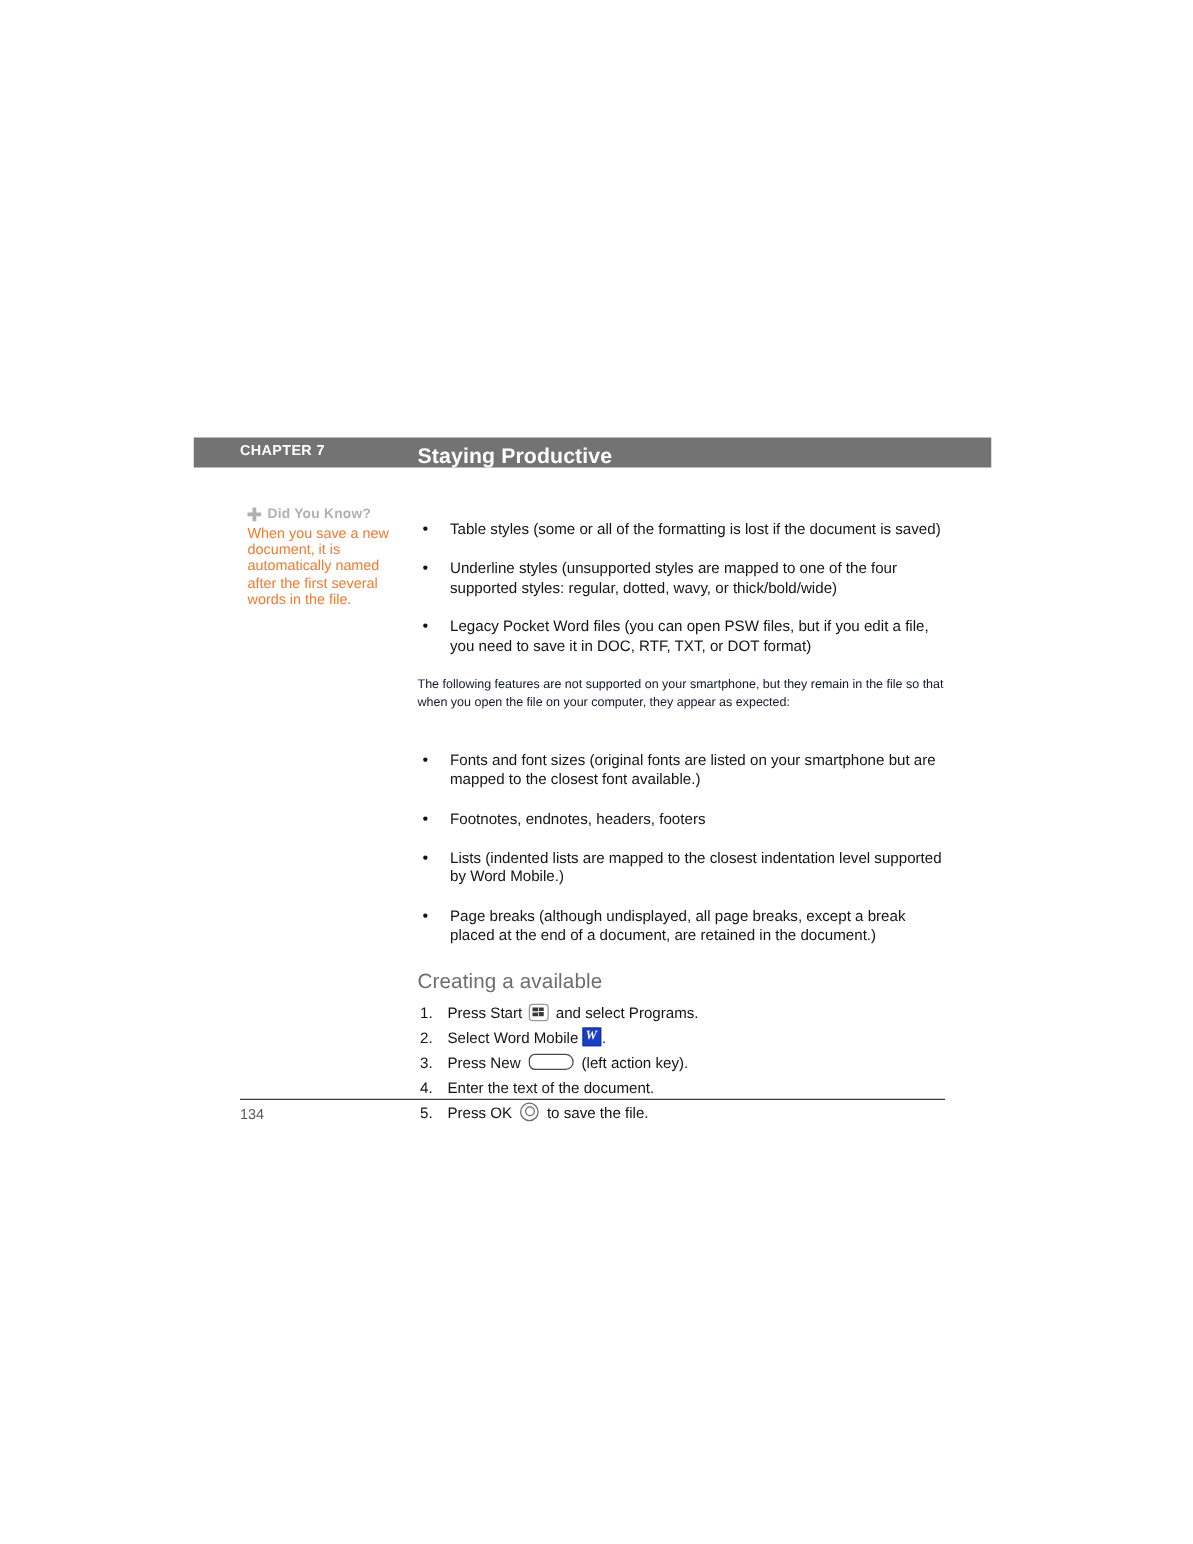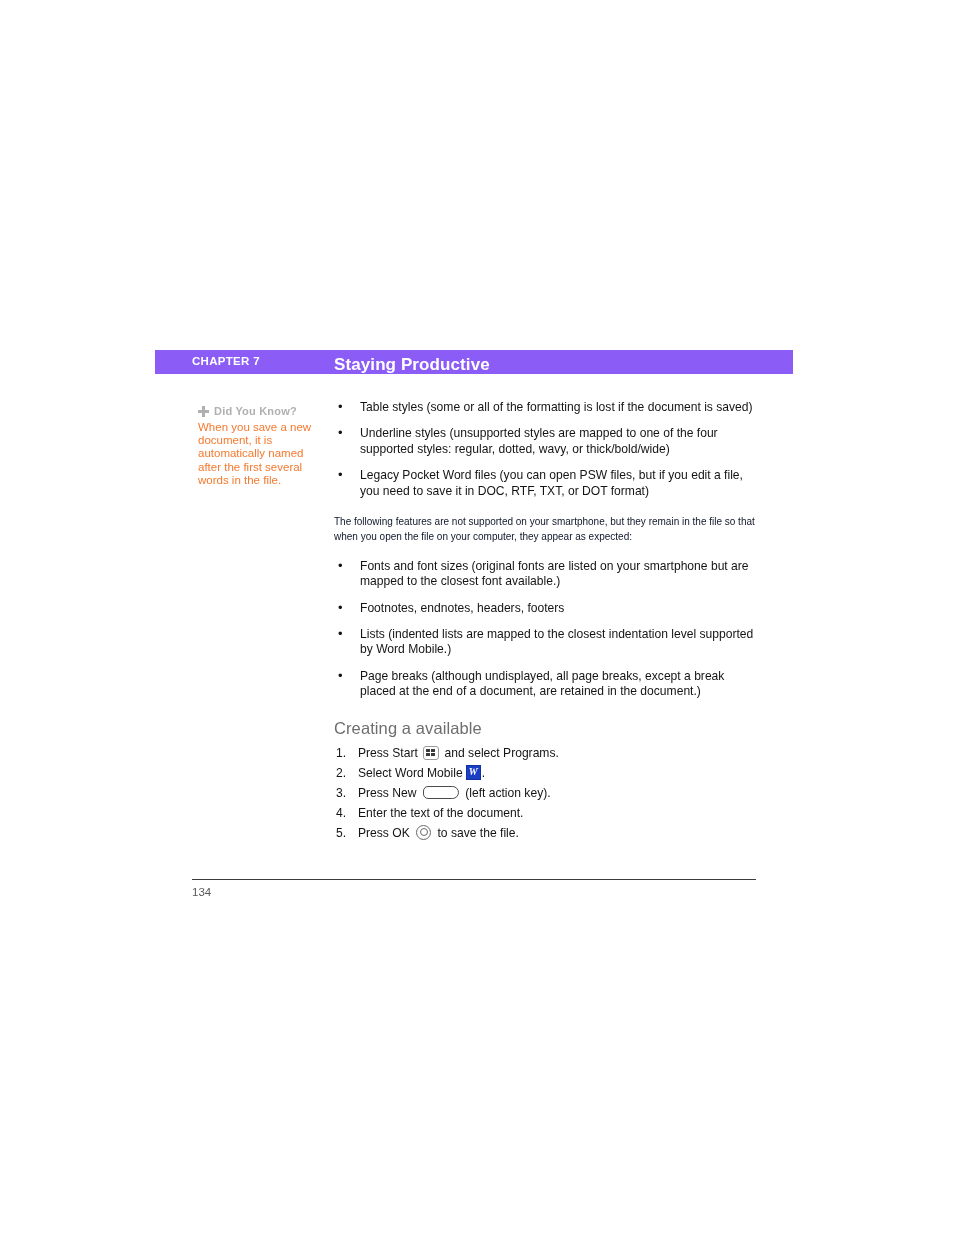--- a/index.html
+++ b/index.html
@@ -25,21 +25,21 @@
     background: #ffffff;
   }
 
   
   .chapter-bar {
     position: absolute;
     left: 155px;
     top: 350px;
     width: 638px;
     height: 24px;
-    background: #8b5cf6;
+    background: #737373;
   }
   .chapter-bar .chapter-label {
     position: absolute;
     left: 37px;
     top: 5px;
     font-size: 11.5px;
     font-weight: bold;
     letter-spacing: 0.3px;
     color: #ffffff;
     white-space: nowrap;
@@ -111,20 +111,21 @@
     margin: 0;
     padding: 0;
   }
   ul.bullets li {
     position: relative;
     padding-left: 26px;
     margin-bottom: 11px;
     font-size: 12.1px;
     line-height: 15.4px;
     color: #141414;
+    margin-top: 16px;
   }
   ul.bullets li:last-child { margin-bottom: 0; }
   ul.bullets li::before {
     content: "•";
     position: absolute;
     left: 4px;
     top: -1px;
     font-size: 13px;
     color: #141414;
   }

